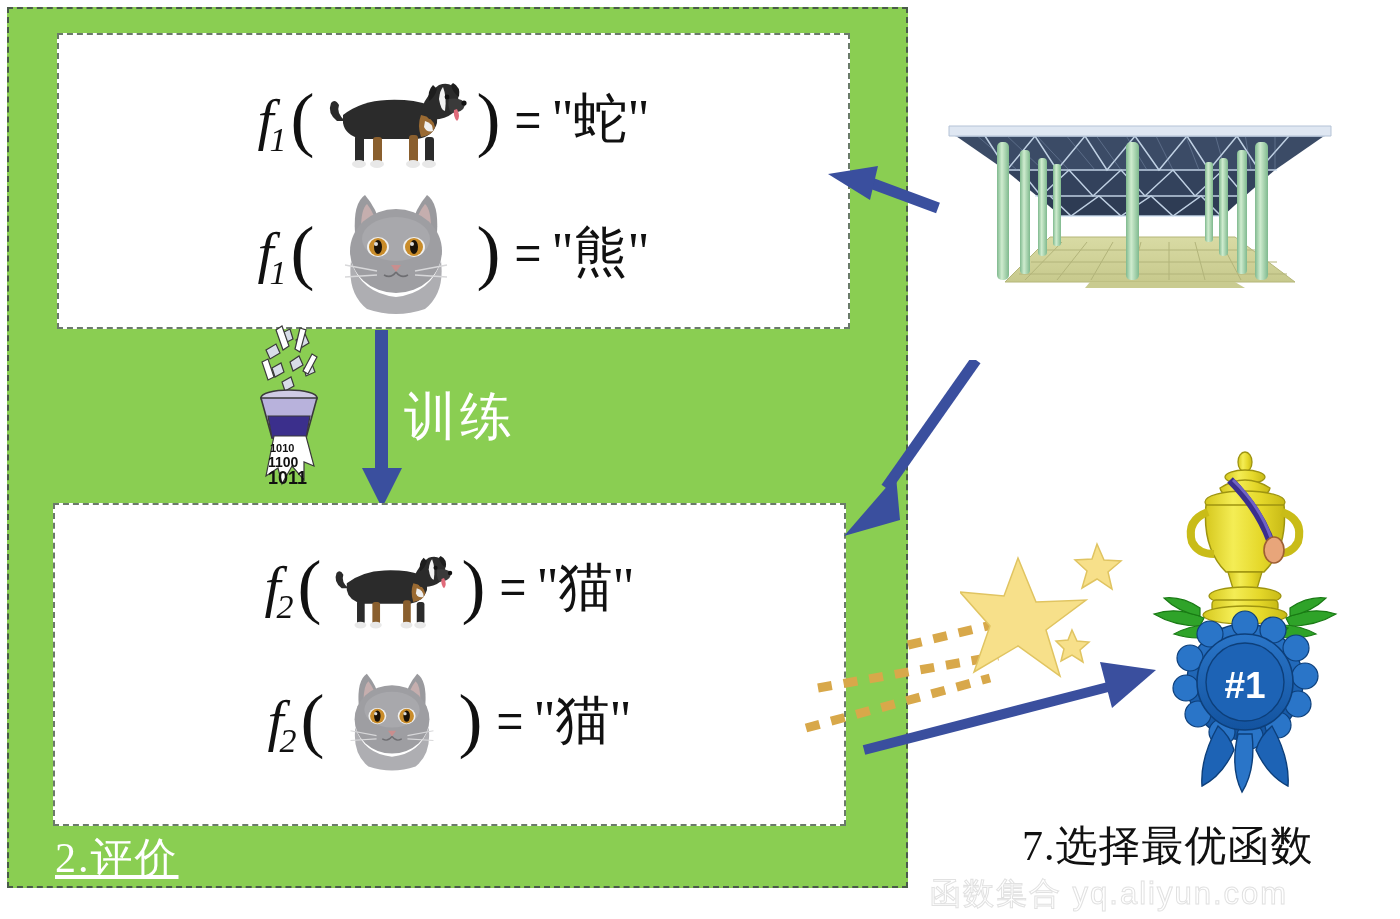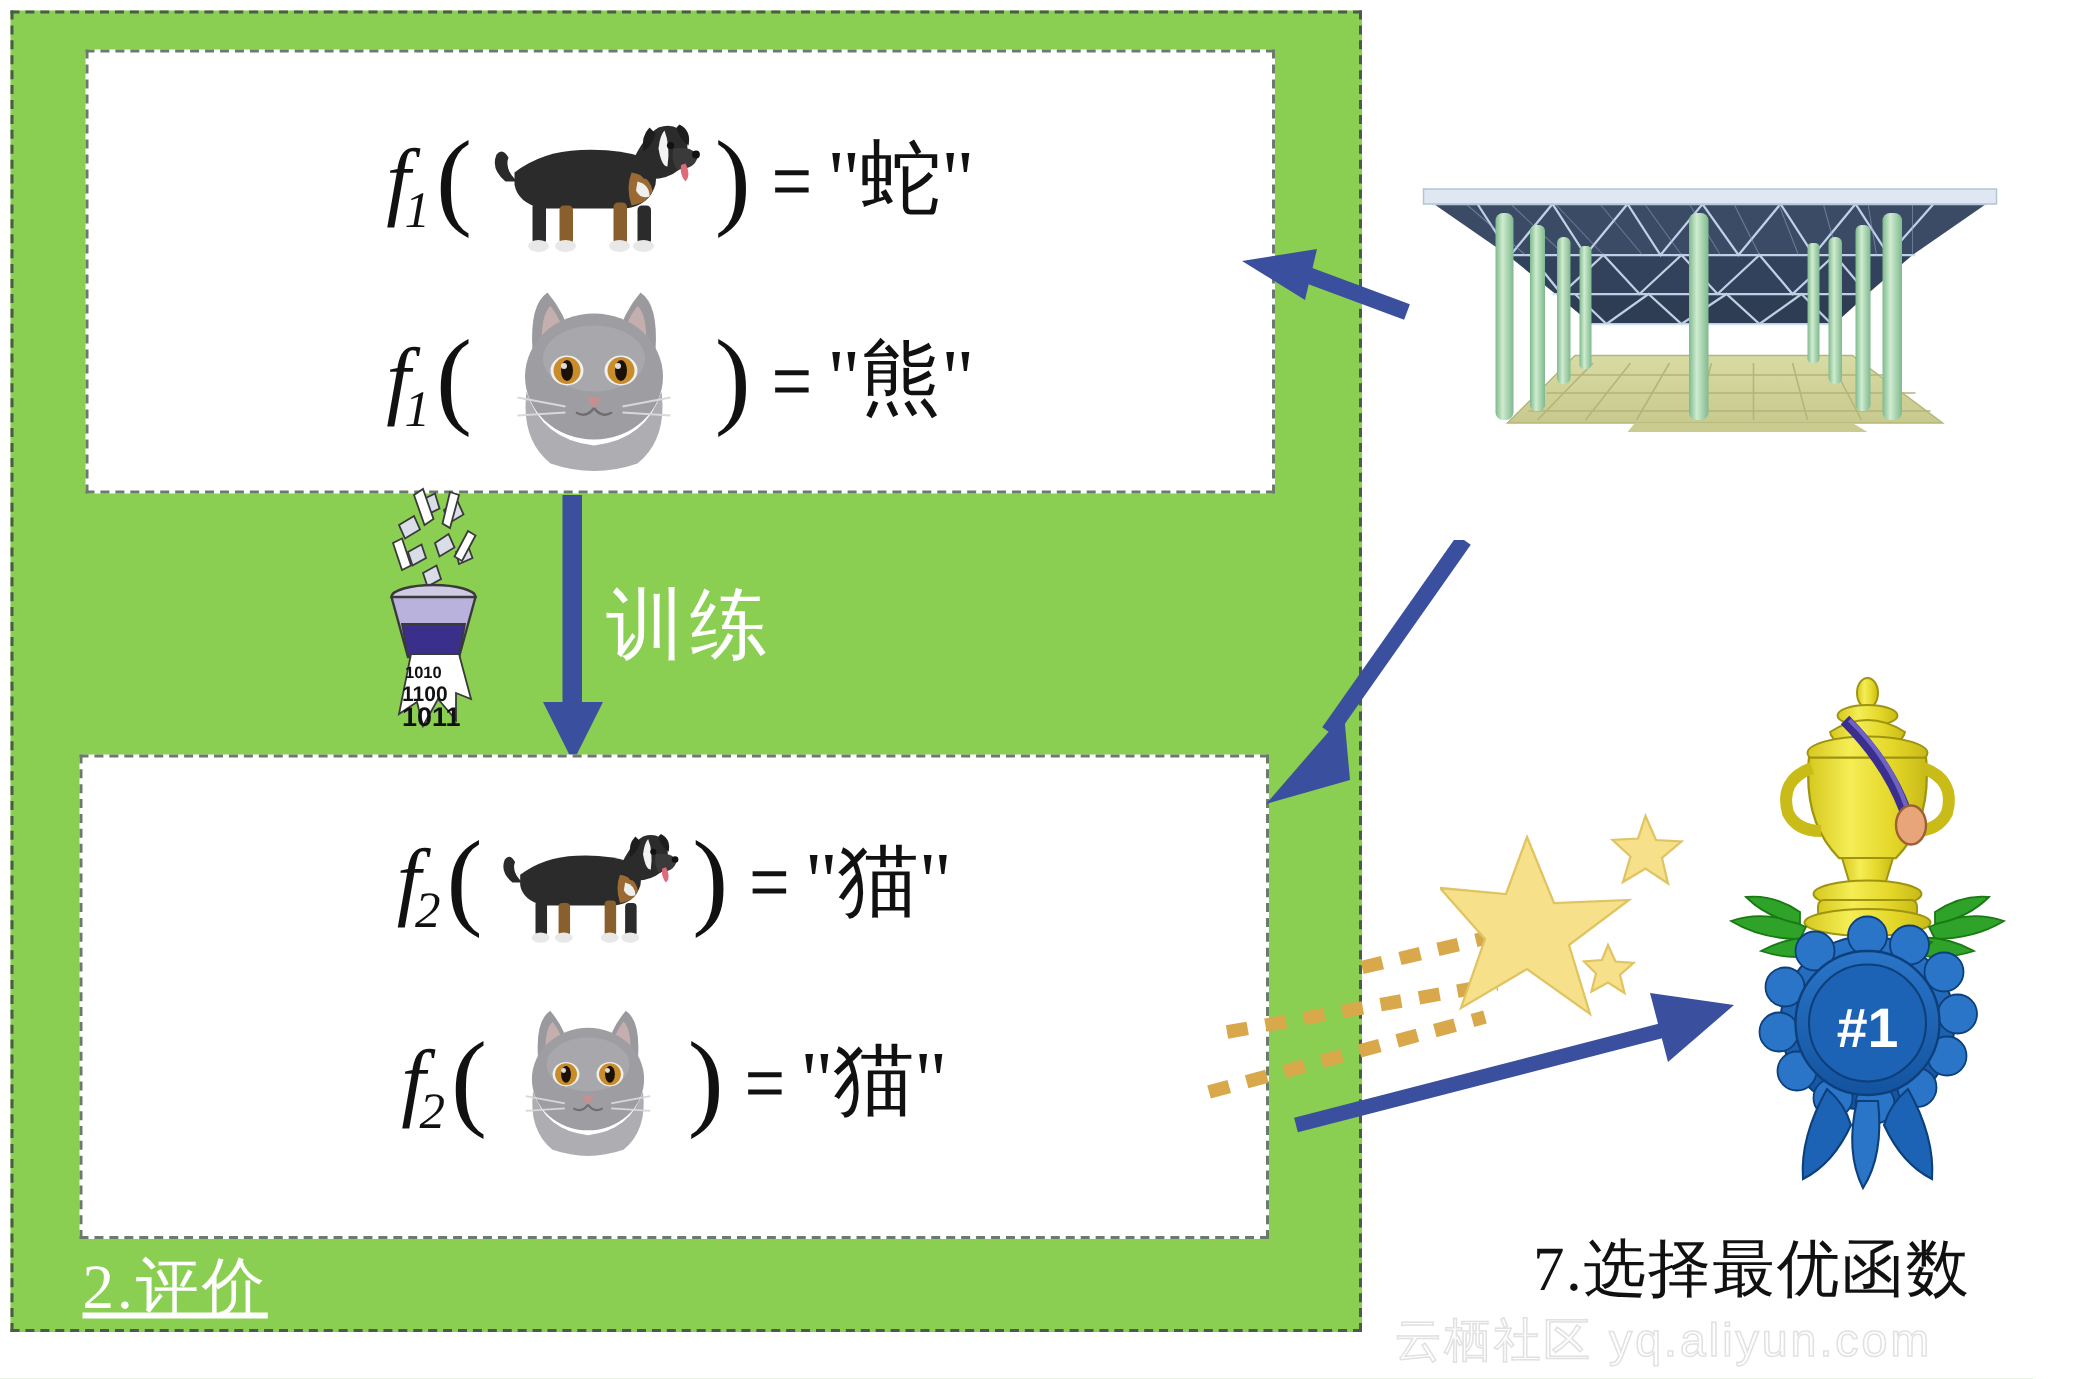--- a/index.html
+++ b/index.html
@@ -513,15 +513,15 @@
 
   <div id="arrow-best">
     <svg width="320" height="120" viewBox="0 0 320 120">
       <path d="M4 100 L252 36" stroke="#3A4F9E" stroke-width="10" stroke-linecap="butt"></path>
       <path d="M296 20 L240 12 L252 58 Z" fill="#3A4F9E"></path>
     </svg>
   </div>
 
   <div id="step3-label">7.选择最优函数</div>
 
-  <div id="watermark">云栖社区 yq.aliyun.com</div>
+  <div id="watermark">函数集合 yq.aliyun.com</div>
 
 </div>
 
 </body></html>

